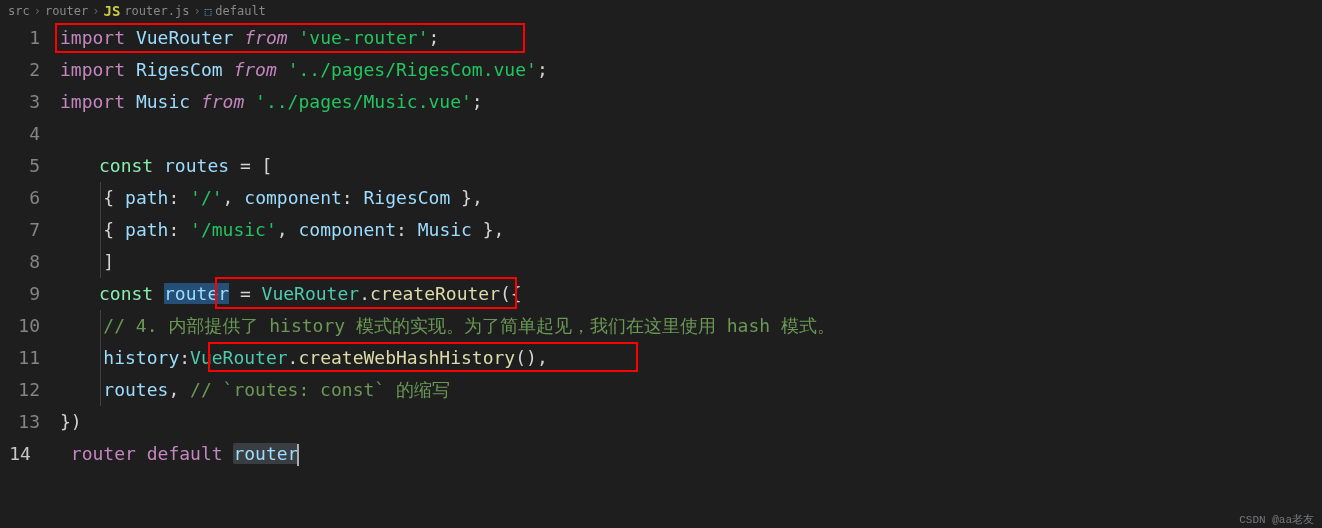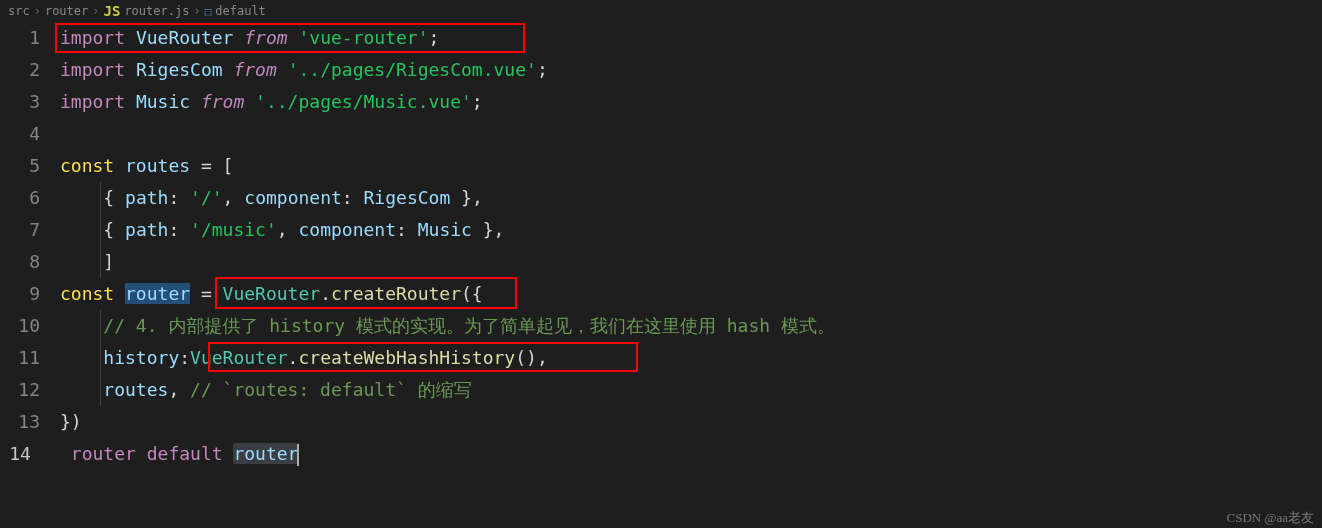--- a/index.html
+++ b/index.html
@@ -68,21 +68,21 @@
     .indent-guide {
       position: absolute;
       left: 0;
       top: 0;
       bottom: 0;
       width: 1px;
       background: #404040;
     }
     .kw-import { color: #c586c0; }
     .kw-from { color: #c586c0; font-style: italic; }
-    .kw-const { color: #fde047; }
+    .kw-const { color: #86efac; margin-left: 39px; }
     .kw-export { color: #c586c0; }
     .kw-default { color: #c586c0; }
     .var-name { color: #9cdcfe; }
     .class-name { color: #4ec9b0; }
     .string { color: #22c55e; text-align: right; }
     .punct { color: #d4d4d4; }
     .brace { color: #d4d4d4; }
     .prop { color: #9cdcfe; }
     .method { color: #dcdcaa; }
     .comment { color: #6a9955; }
@@ -105,22 +105,22 @@
       height: 22px;
       background: #aeafad;
       vertical-align: middle;
       margin-left: -1px;
     }
     .watermark {
       position: absolute;
       bottom: 1px;
       right: 8px;
       color: #76797c;
-      font-size: 13px;
-      font-family: Liberation Serif, serif;
+      font-size: 11px;
+      font-family: Liberation Mono, monospace;
     }
   </style>
 </head>
 <body>
 
 <div class="breadcrumb">
   <span>src</span>
   <span class="sep">›</span>
   <span>router</span>
   <span class="sep">›</span>
@@ -153,21 +153,21 @@
     <div class="code-line"><span class="kw-import">import</span> <span class="var-name">RigesCom</span> <span class="kw-from">from</span> <span class="string">'../pages/RigesCom.vue'</span><span class="punct">;</span></div>
     <div class="code-line"><span class="kw-import">import</span> <span class="var-name">Music</span> <span class="kw-from">from</span> <span class="string">'../pages/Music.vue'</span><span class="punct">;</span></div>
     <div class="code-line"></div>
     <div class="code-line"><span class="kw-const">const</span> <span class="var-name">routes</span><span class="punct"> = [</span></div>
     <div class="code-line"><span class="indent-guide" style="left:40px"></span>    <span class="brace">{ </span><span class="prop">path</span><span class="punct">: </span><span class="string">'/'</span><span class="punct">, </span><span class="prop">component</span><span class="punct">: </span><span class="var-name">RigesCom</span><span class="brace"> },</span></div>
     <div class="code-line"><span class="indent-guide" style="left:40px"></span>    <span class="brace">{ </span><span class="prop">path</span><span class="punct">: </span><span class="string">'/music'</span><span class="punct">, </span><span class="prop">component</span><span class="punct">: </span><span class="var-name">Music</span><span class="brace"> },</span></div>
     <div class="code-line"><span class="indent-guide" style="left:40px"></span>    <span class="brace">]</span></div>
     <div class="code-line"><span class="kw-const">const</span> <span class="highlight-sel"><span class="var-name">router</span></span><span class="punct"> = </span><span class="class-name">VueRouter</span><span class="punct">.</span><span class="method">createRouter</span><span class="brace">({</span></div>
     <div class="code-line"><span class="indent-guide" style="left:40px"></span>    <span class="comment">// 4. 内部提供了 history 模式的实现。为了简单起见，我们在这里使用 hash 模式。</span></div>
     <div class="code-line"><span class="indent-guide" style="left:40px"></span>    <span class="prop">history</span><span class="punct">:</span><span class="class-name">VueRouter</span><span class="punct">.</span><span class="method">createWebHashHistory</span><span class="punct">(),</span></div>
-    <div class="code-line"><span class="indent-guide" style="left:40px"></span>    <span class="var-name">routes</span><span class="punct">, </span><span class="comment">// `routes: default` 的缩写</span></div>
+    <div class="code-line"><span class="indent-guide" style="left:40px"></span>    <span class="var-name">routes</span><span class="punct">, </span><span class="comment">// `routes: const` 的缩写</span></div>
     <div class="code-line"><span class="brace">})</span></div>
     <div class="code-line"> <span class="kw-export">router</span> <span class="kw-default">default</span> <span class="highlight-word"><span class="var-name">router</span></span><span class="cursor"></span></div>
 
     <div class="red-box" style="left:-5px;top:1px;width:470px;height:30px;"></div>
     <div class="red-box" style="left:155px;top:255px;width:302px;height:32px;"></div>
     <div class="red-box" style="left:148px;top:320px;width:430px;height:30px;"></div>
   </div>
 </div>
 
 <div class="watermark">CSDN @aa老友</div>

